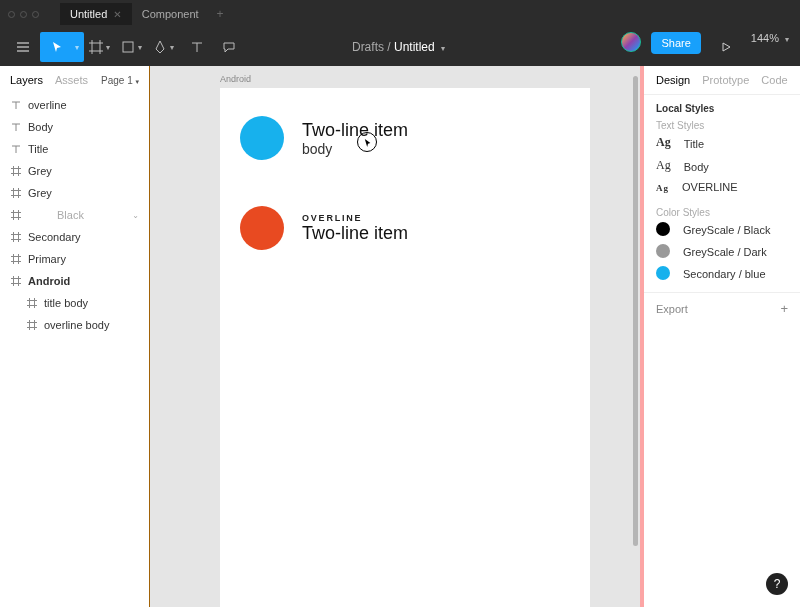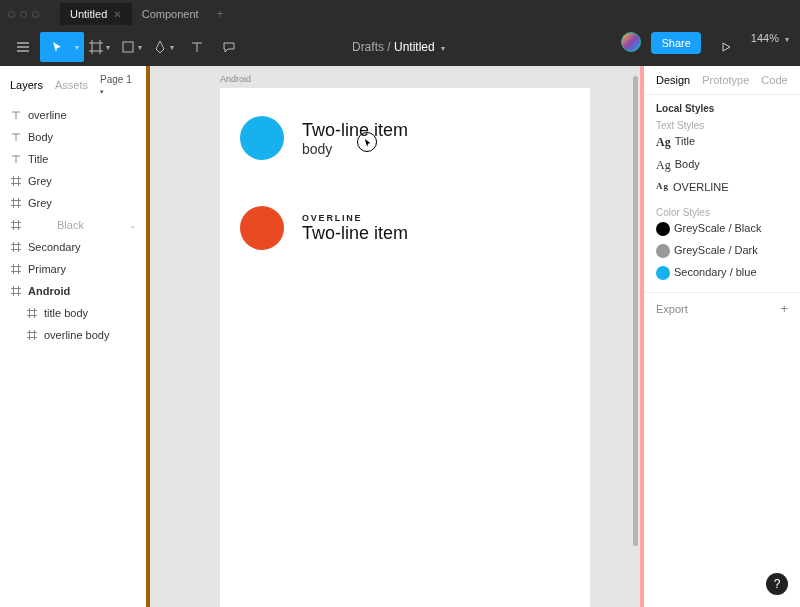--- a/index.html
+++ b/index.html
@@ -22,21 +22,21 @@
 .tb-center { position: absolute; left: 50%; transform: translateX(-50%); font-size: 12px; color: #aaa; }
 .tb-center .crumb-current { color: #fff; }
 .tb-right { margin-left: auto; display: flex; align-items: flex-start; gap: 10px; }
 .avatar { width: 20px; height: 20px; border-radius: 50%; background: linear-gradient(135deg, #ffb347, #8e44ad, #18a0fb); border: 1px solid #1abc9c; }
 .share-btn { background: #18a0fb; color: #fff; font-size: 11px; padding: 5px 10px; border-radius: 4px; cursor: pointer; }
 .play { color: #ccc; }
 .zoom { font-size: 11px; color: #ccc; }
 
 .main { display: flex; height: calc(607px - 66px); }
 
-.lpanel { width: 150px; background: #fff; border-right: 4px solid #a16207; font-size: 11px; color: #333; }
+.lpanel { width: 150px; background: #fff; border-right: 1px solid #a16207; font-size: 11px; color: #333; }
 .lp-head { display: flex; align-items: center; padding: 8px 10px; color: #555; }
 .lp-tab { margin-right: 12px; cursor: pointer; }
 .lp-tab.active { color: #000; font-weight: 500; }
 .lp-page { margin-left: auto; color: #555; font-size: 10px; }
 .layer { display: flex; align-items: center; padding: 5px 10px; gap: 6px; cursor: pointer; color: #333; }
 .layer .licon { width: 12px; height: 12px; display: flex; align-items: center; justify-content: center; color: #888; }
 .layer.dim { color: #aaa; gap: 35px; }
 .layer.bold { font-weight: 600; }
 .layer.child { padding-left: 26px; }
 .layer .licon svg { width: 10px; height: 10px; }
@@ -58,21 +58,21 @@
 
 .rpanel { width: 160px; background: #fff; border-left: 4px solid #fca5a5; font-size: 11px; color: #333; padding: 0; overflow-y: auto; }
 .rp-tabs { display: flex; padding: 8px 12px; gap: 12px; color: #aaa; }
 .rp-tabs .active { color: #000; font-weight: 500; }
 .rp-section { padding: 8px 12px; border-top: 1px solid #eee; }
 .rp-title { font-size: 10px; font-weight: 600; color: #333; margin-bottom: 6px; }
 .bg-row { display: flex; align-items: center; gap: 8px; margin-top: 4px; }
 .swatch { width: 14px; height: 14px; background: #e5e5e5; border: 1px solid #ddd; }
 .eye { margin-left: auto; color: #555; }
 .sub { color: #aaa; font-size: 10px; margin-top: 6px; }
-.style-row { display: flex; align-items: flex-start; gap: 4px; padding: 4px 0; }
+.style-row { display: flex; align-items: flex-end; gap: 13px; padding: 4px 0; }
 .ag { font-family: Georgia, serif; font-weight: 700; font-size: 12px; }
 .ag.small { font-size: 9px; letter-spacing: 1px; }
 .ag.body { font-weight: 400; }
 .color-dot { width: 14px; height: 14px; border-radius: 50%; }
 .cd-red { background: #e84a21; }
 .cd-black { background: #000; }
 .cd-dark { background: #999; }
 .cd-blue { background: #17b1ed; }
 .export-row { display: flex; align-items: center; color: #888; }
 .plus { margin-left: auto; color: #888; font-size: 13px; }

